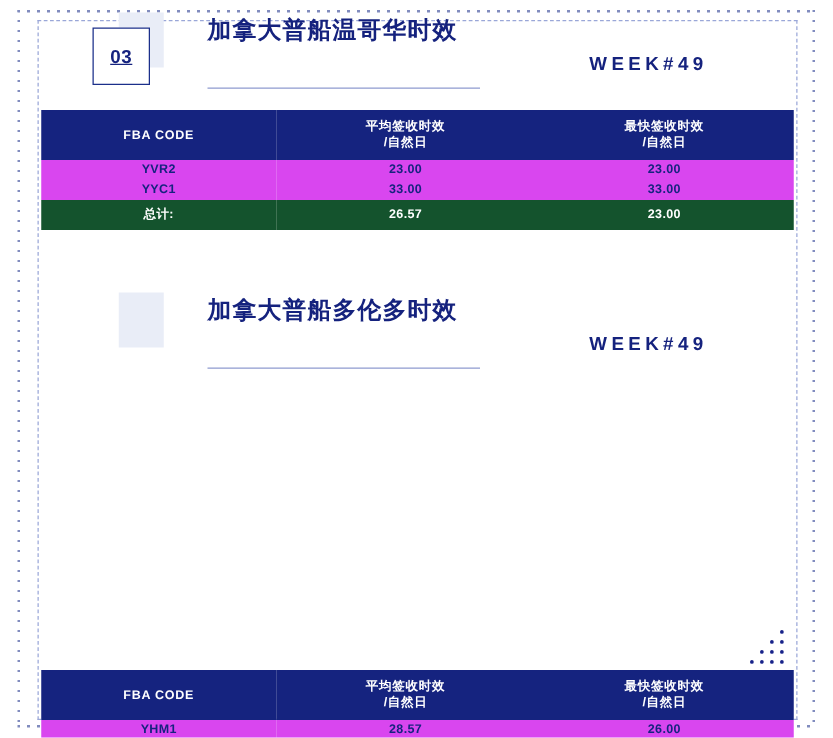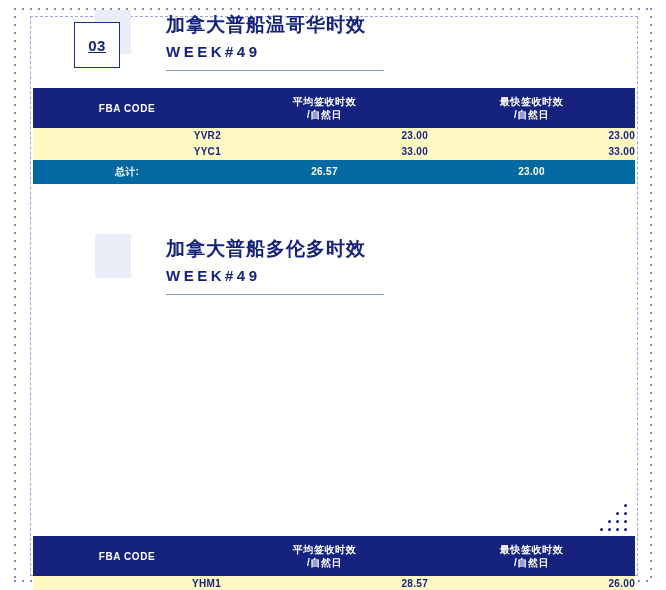--- a/index.html
+++ b/index.html
@@ -113,20 +113,21 @@
     letter-spacing: 1px;
     line-height: 26px;
   }
   .title-en {
     font-size: 15px;
     font-weight: bold;
     color: #15227e;
     letter-spacing: 3.5px;
     line-height: 22px;
     margin-top: 3px;
+    text-align: right;
   }
   .title-rule {
     width: 218px;
     height: 1px;
     background: #8f9bd0;
     margin-top: 7px;
   }
 
   table.data {
     position: absolute;
@@ -156,25 +157,25 @@
   table.data tbody td {
     font-size: 10px;
     font-weight: bold;
     color: #16237f;
     text-align: center;
     height: 16px;
     line-height: 16px;
     padding: 0;
     letter-spacing: .3px;
   }
-  tbody tr.odd td { background: #fef9c3; text-align: right; }
+  tbody tr.odd td { background: #d946ef; }
   tbody tr.even td { background: #ffffff; }
 
   tfoot td {
-    background: #0369a1;
+    background: #14532d;
     color: #ffffff;
     font-size: 10px;
     font-weight: bold;
     height: 24px;
     line-height: 24px;
     text-align: center;
     padding: 0;
     letter-spacing: .3px;
   }
   tfoot td.label { text-align: center; }

